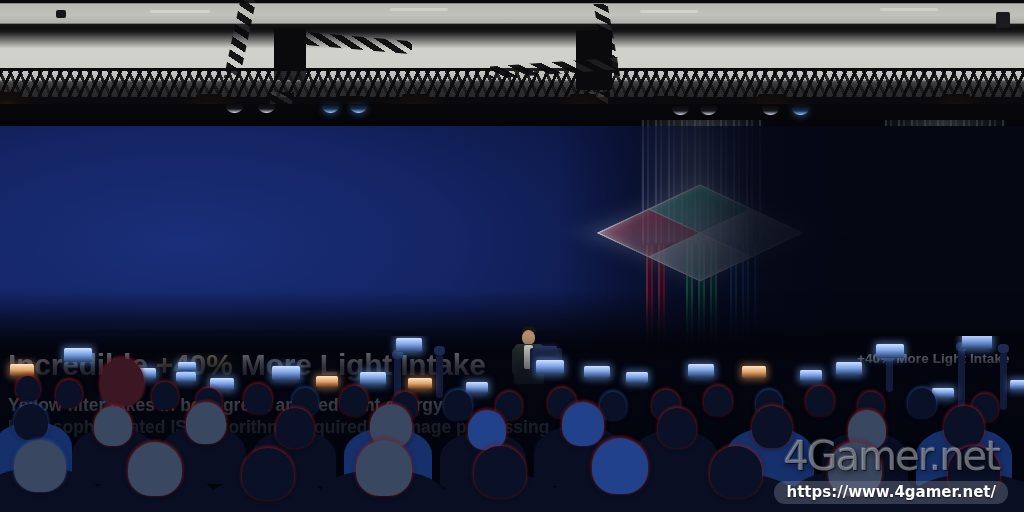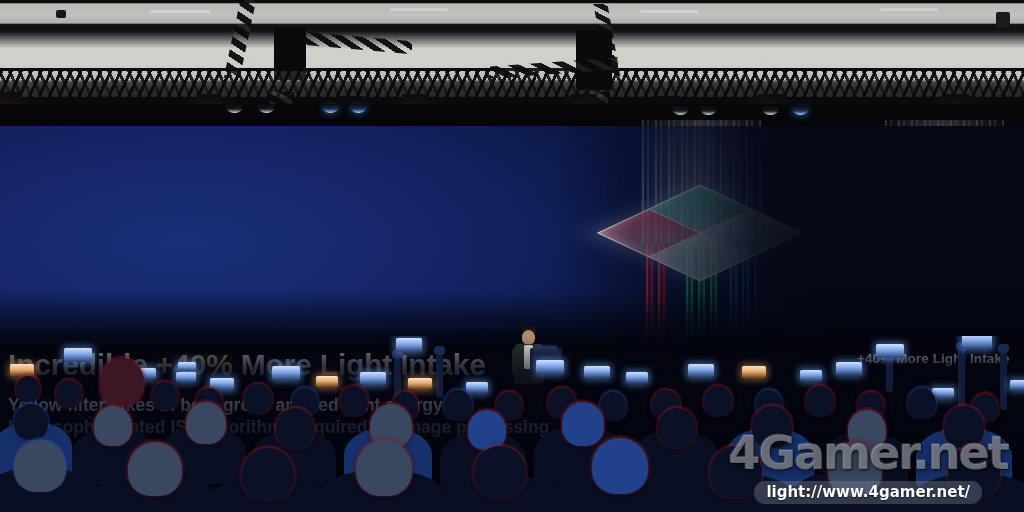--- a/index.html
+++ b/index.html
@@ -405,22 +405,22 @@
     background: #1a2a52;
   }
 
   
   .wm {
     position: absolute;
     right: 16px; bottom: 8px;
     text-align: center;
   }
   .wm-logo {
-    font-size: 46px;
-    font-weight: 700;
+    font-size: 40px;
+    font-weight: 400;
     letter-spacing: -2px;
     color: rgba(225,232,245,.40);
     text-shadow:
       1px 1px 0 rgba(0,0,0,.55),
       -1px -1px 0 rgba(255,255,255,.16),
       0 2px 6px rgba(0,0,0,.6);
     line-height: 1;
     font-family: "DejaVu Sans", sans-serif;
   }
   .wm-url {
@@ -703,16 +703,16 @@
 
     <div class="shoulders" style="left:790px;top:134px;width:128px;height:60px;"></div>
     <div class="head lit-grey rimred" style="left:828px;top:106px;width:54px;height:54px;"></div>
 
     <div class="shoulders" style="left:910px;top:138px;width:130px;height:58px;"></div>
     <div class="head rimred" style="left:948px;top:110px;width:52px;height:52px;"></div>
   </div>
 
   <div class="wm">
     <div class="wm-logo">4Gamer.net</div>
-    <div class="wm-url">light://www.4gamer.net/</div>
+    <div class="wm-url">https://www.4gamer.net/</div>
   </div>
 
 </div>
 
 </body></html>

